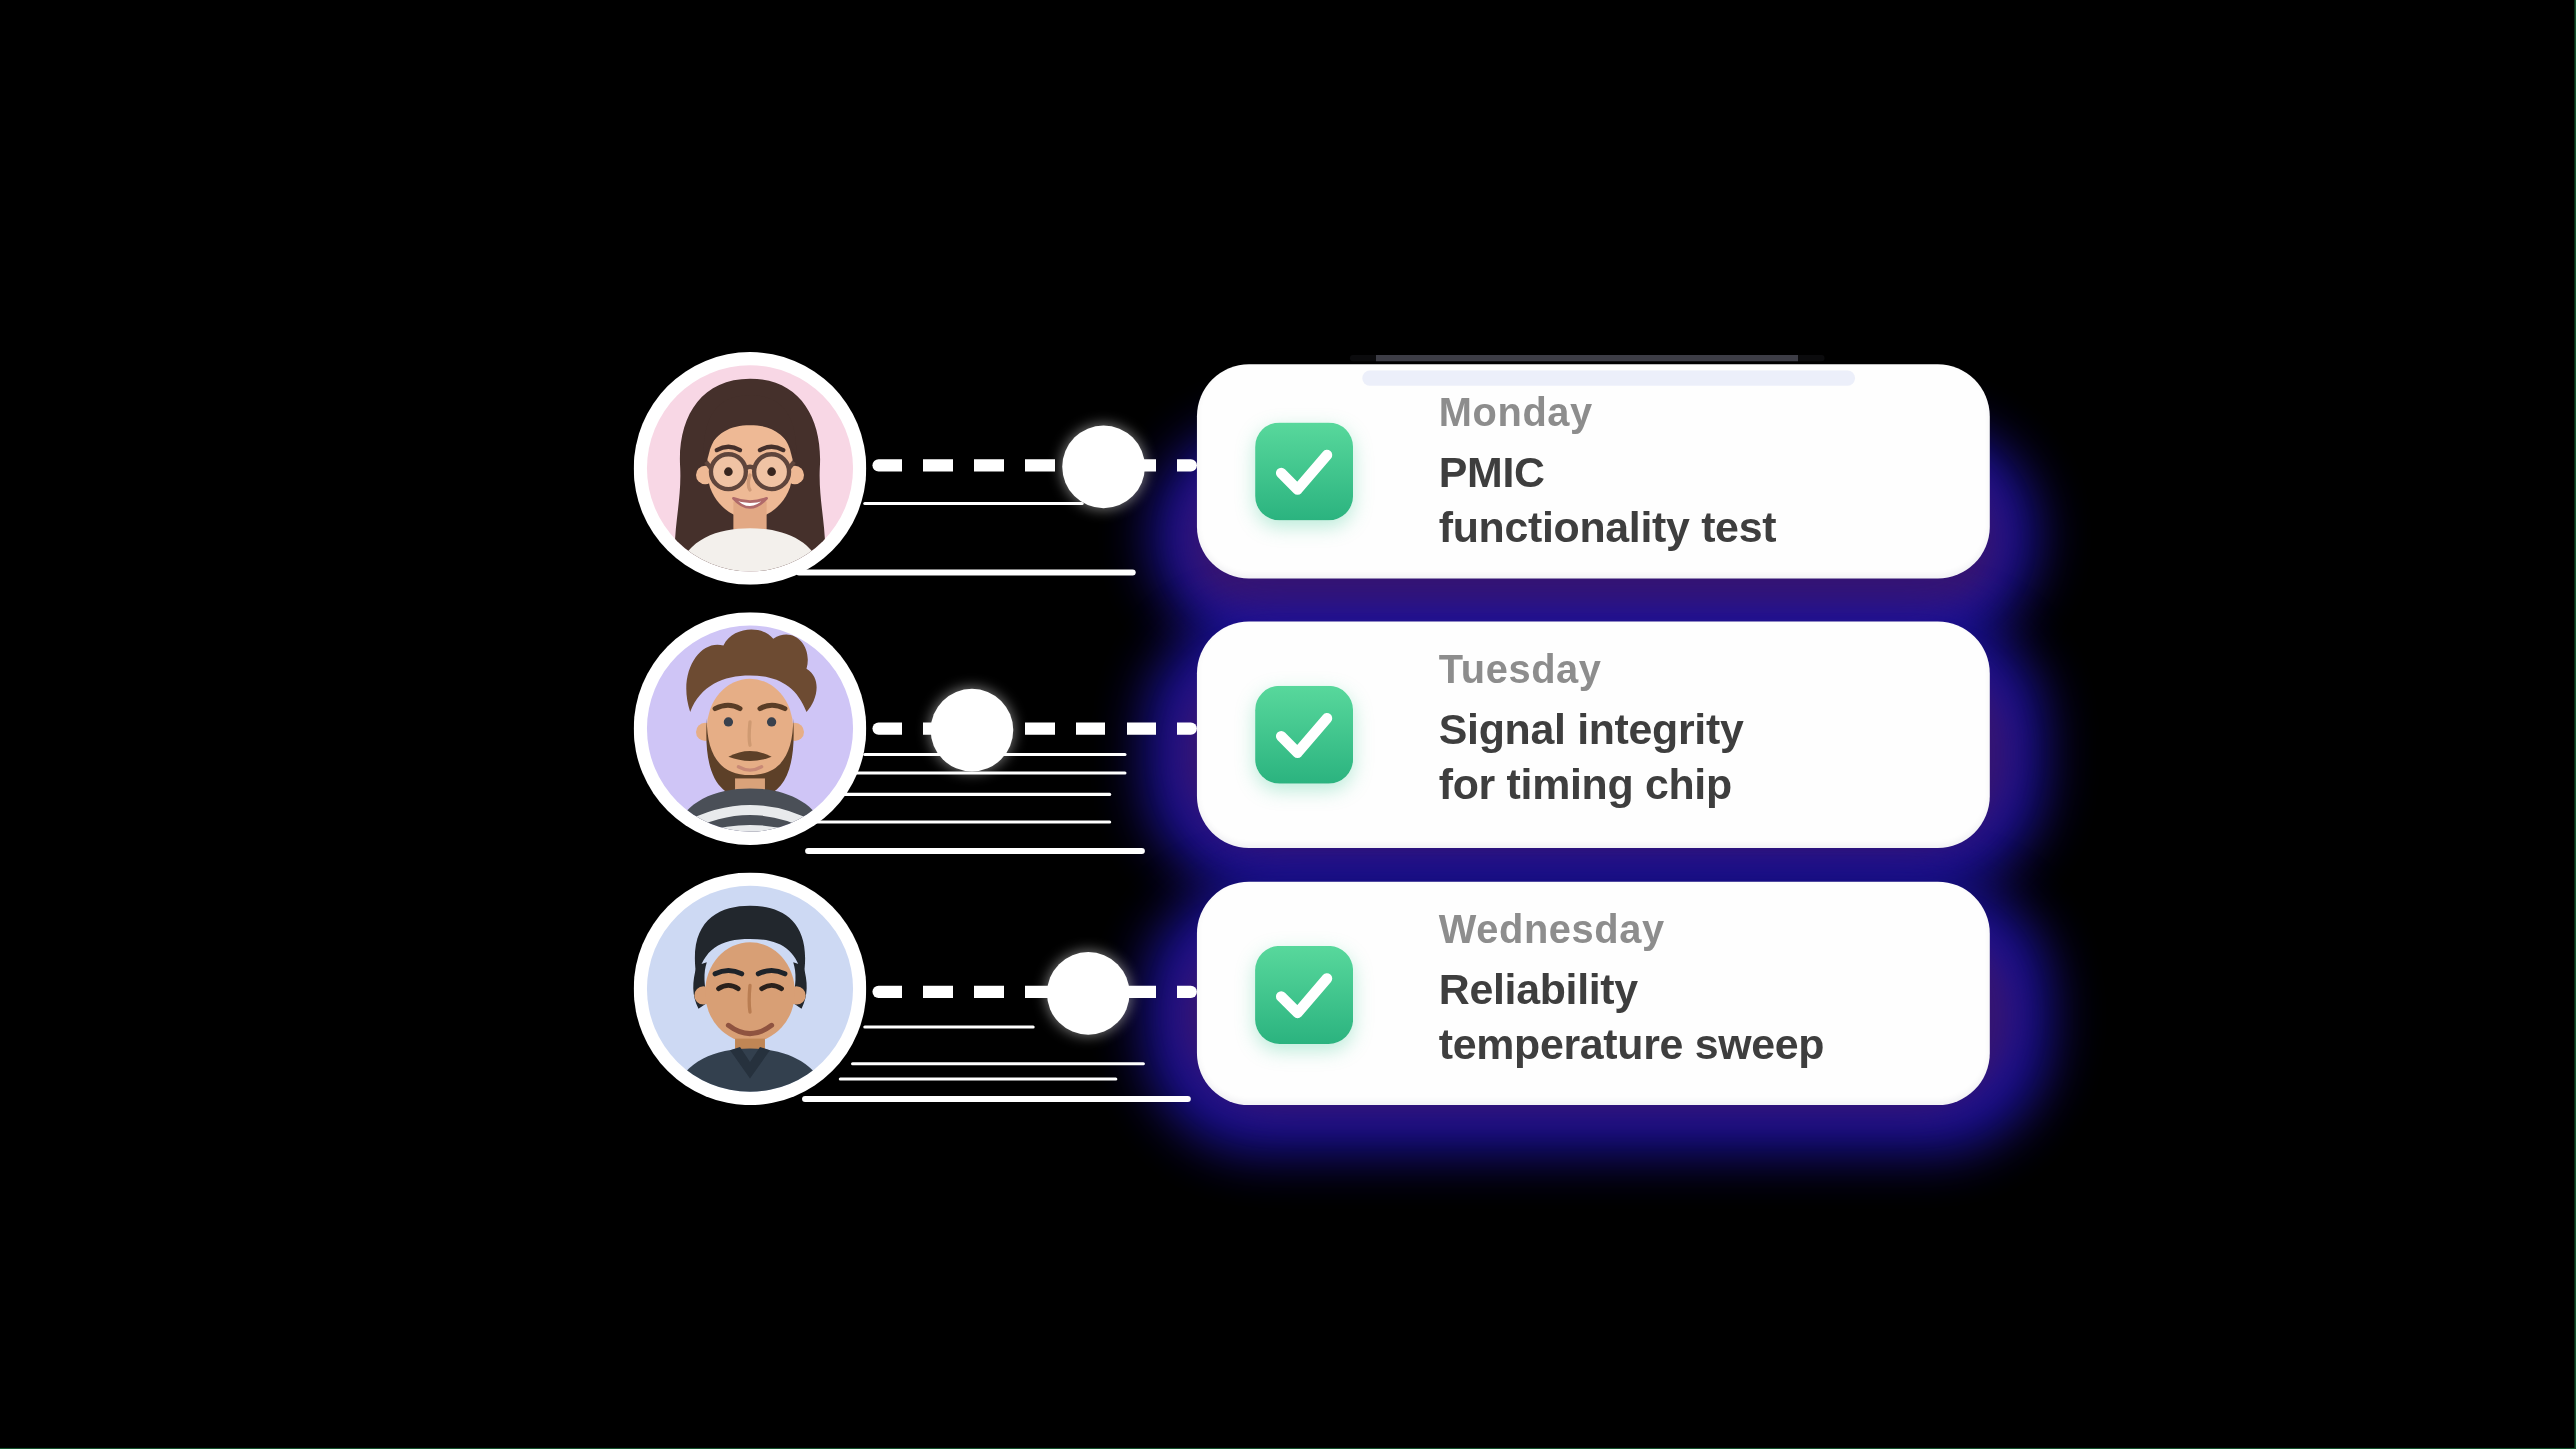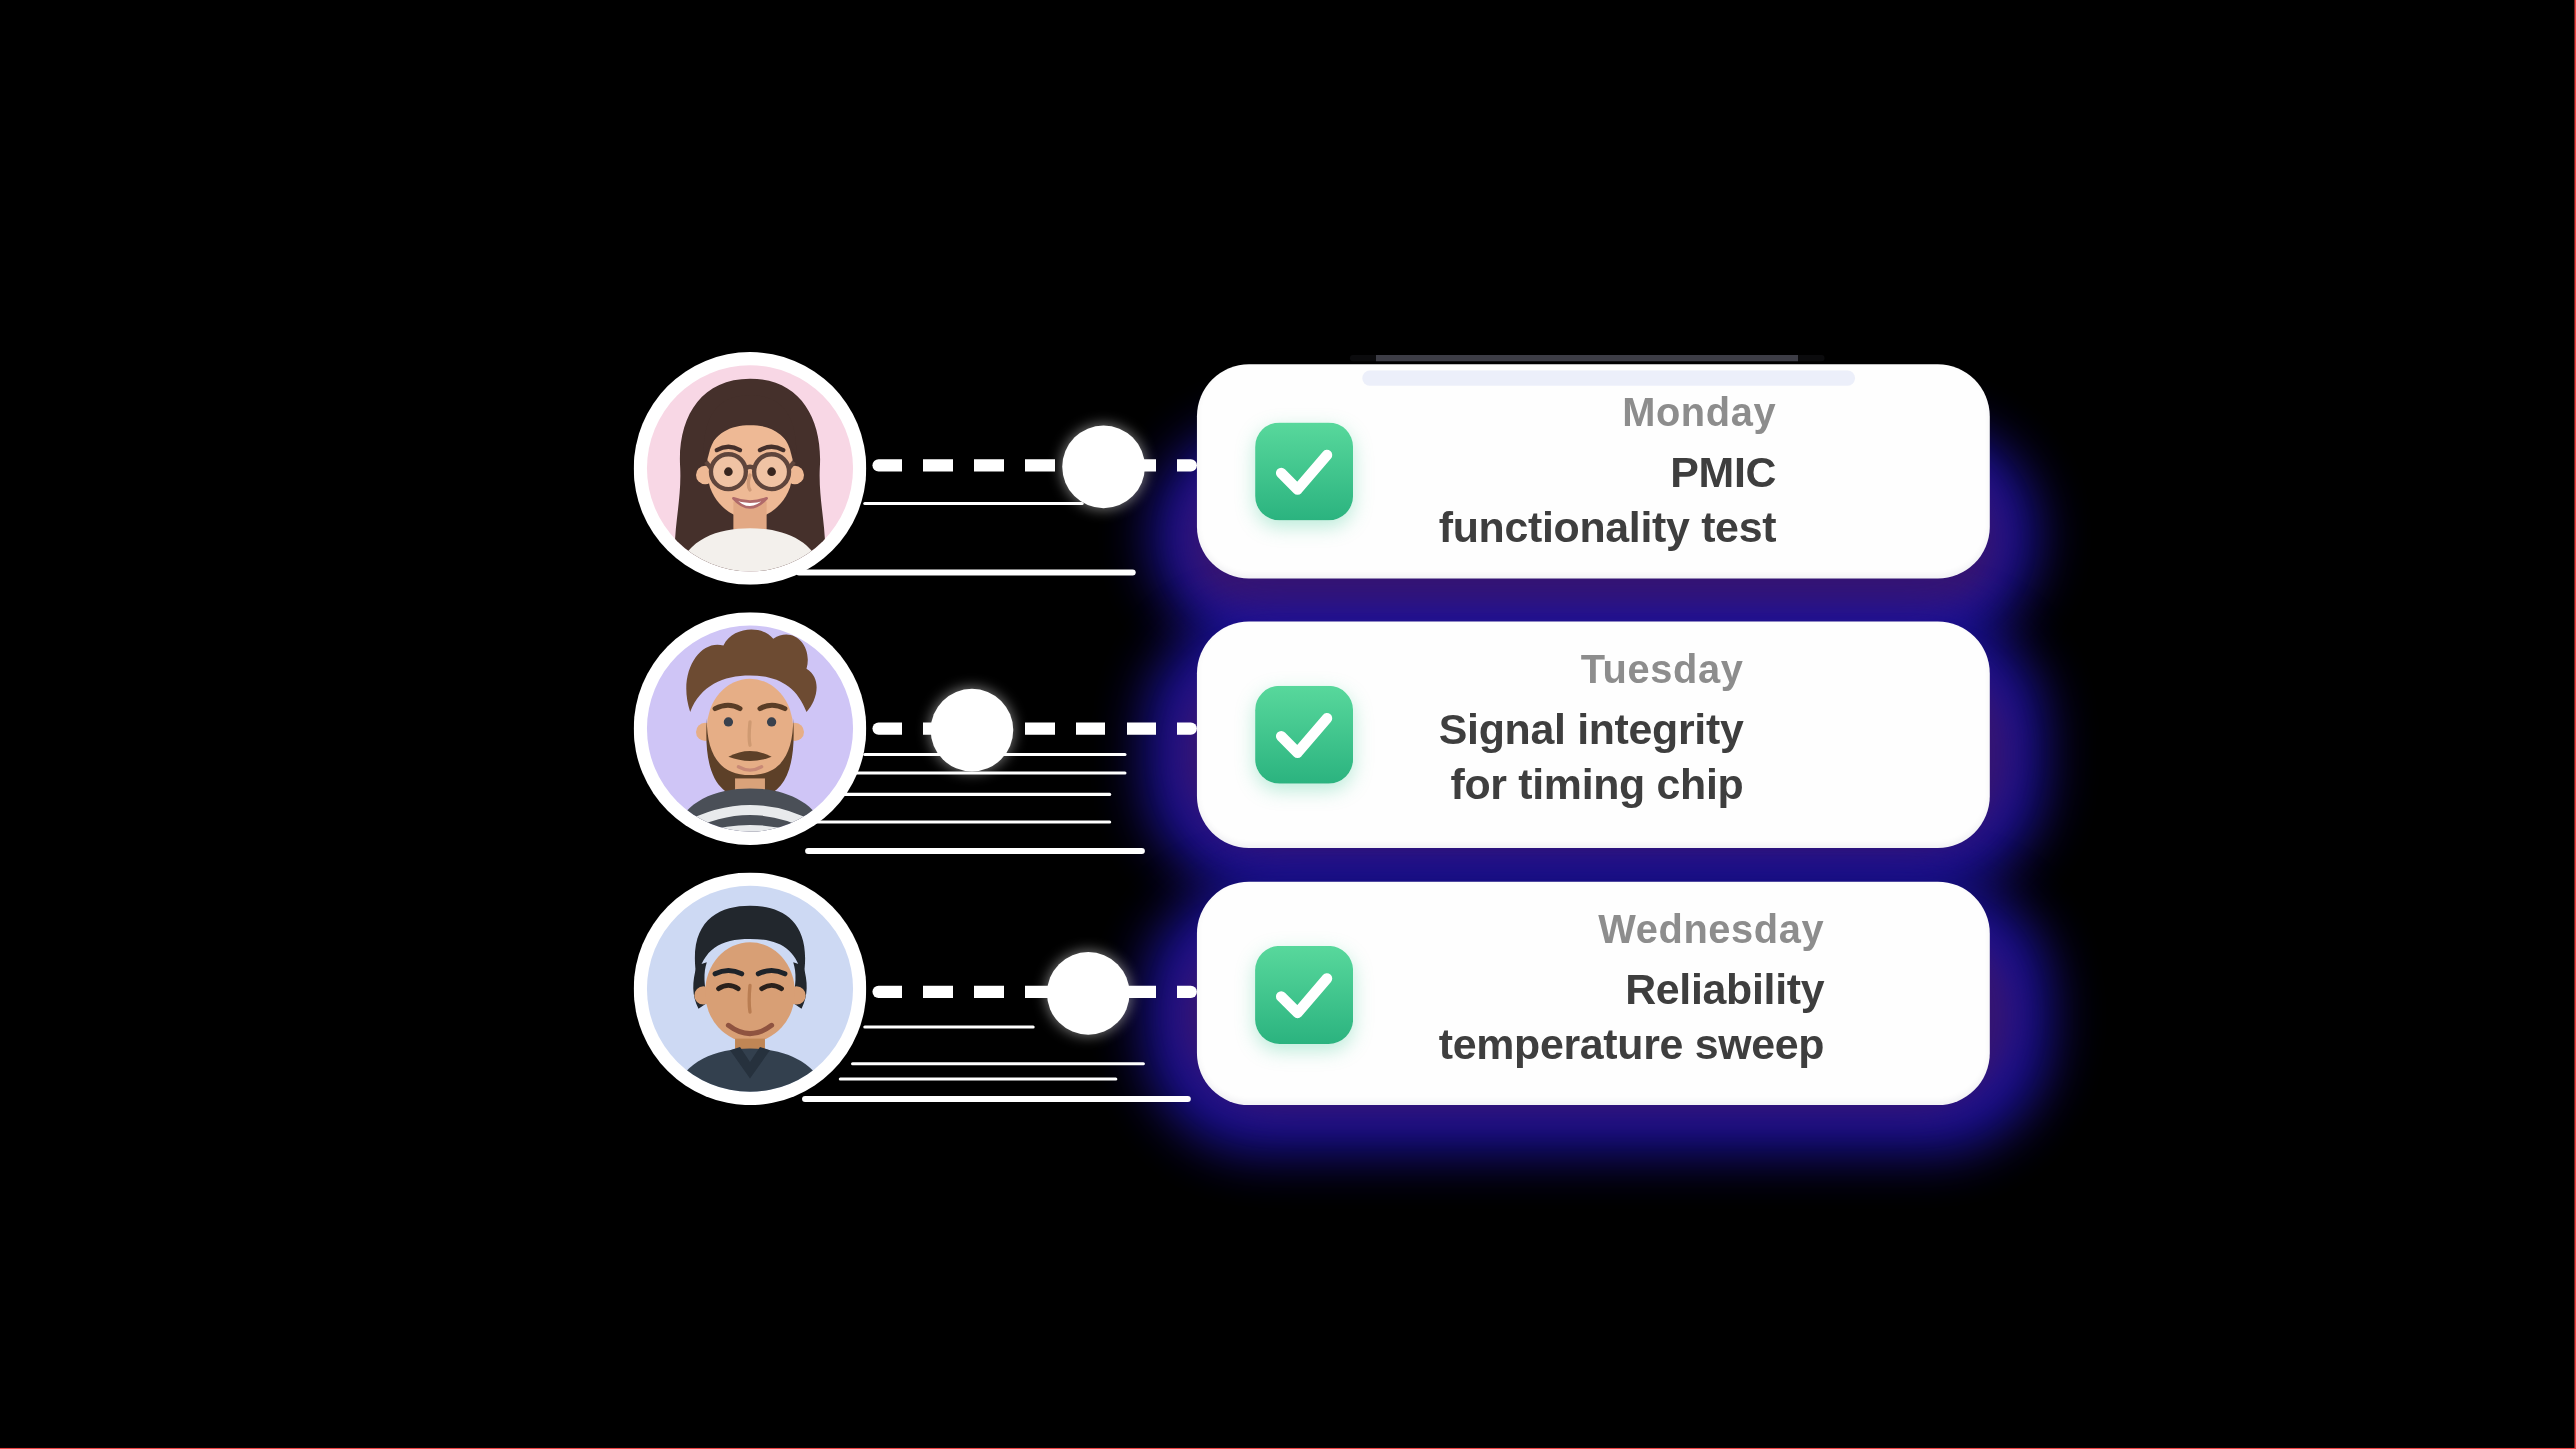--- a/index.html
+++ b/index.html
@@ -1,18 +1,18 @@
 <!DOCTYPE html>
 <html style="font-size:8.6px"><head>
 <meta charset="utf-8">
 <title>Weekly task schedule illustration</title>
 <style>
   html,body{margin:0;padding:0;background:#000;}
   body{width:2576px;height:1449px;overflow:hidden;font-family:"Liberation Sans",sans-serif;}
-  .viewport{position:relative;width:2576px;height:1449px;background:#ef4444;text-align:right;}
+  .viewport{position:relative;width:2576px;height:1449px;background:#14532d;}
   .stage{position:absolute;left:0;top:0;width:841px;height:473px;
          transform:scale(3.0612245);transform-origin:0 0;background:#000;}
   .row{position:absolute;left:0;width:841px;height:97px;}
   
   .glow-blue{position:absolute;z-index:0;background:#1c12a0;filter:blur(8.6px);opacity:.92;border-radius:38px;}
   .glow-purple{position:absolute;z-index:0;background:#38156f;filter:blur(5.4px);opacity:.95;border-radius:32px;}
   
   .dashline{position:absolute;height:4.3px;z-index:2;border-radius:2.1px;
             background:repeating-linear-gradient(90deg,#fff 0 9.7px,transparent 9.7px 16.6px);}
   .dot{position:absolute;width:27px;height:27px;border-radius:50%;background:#fff;z-index:2;

